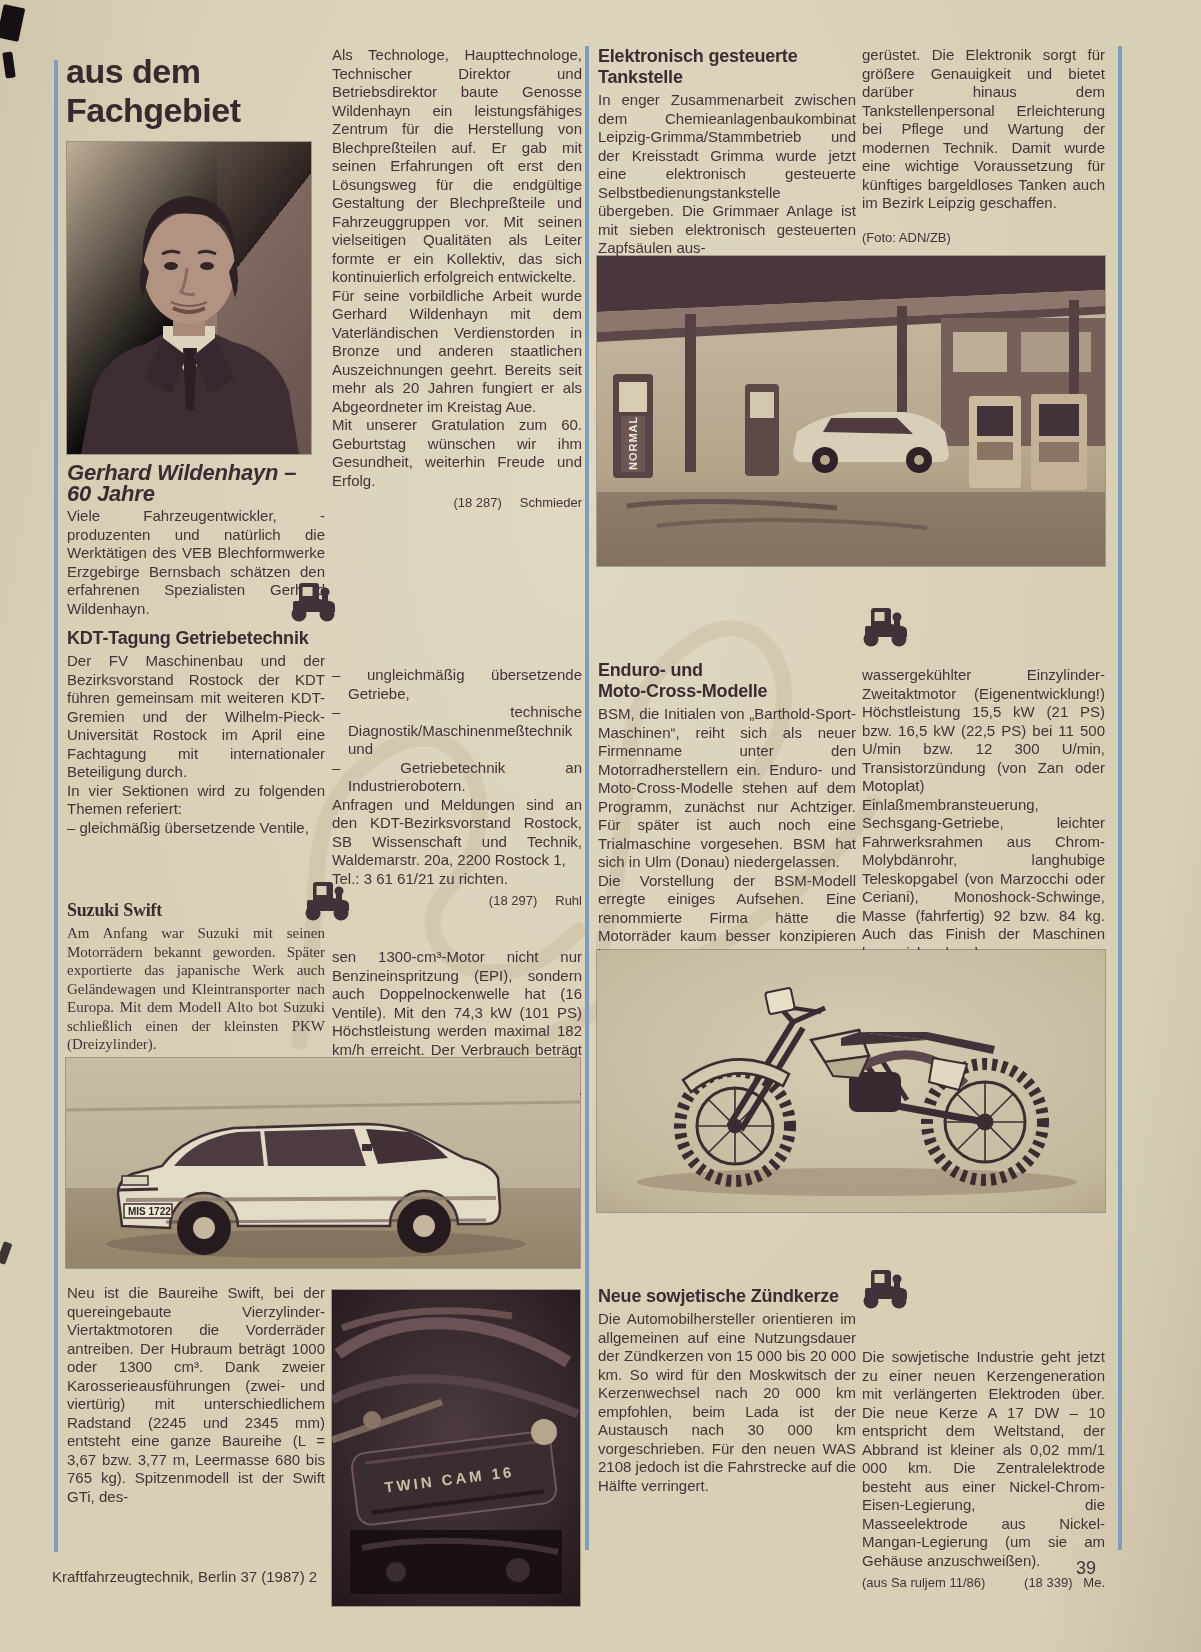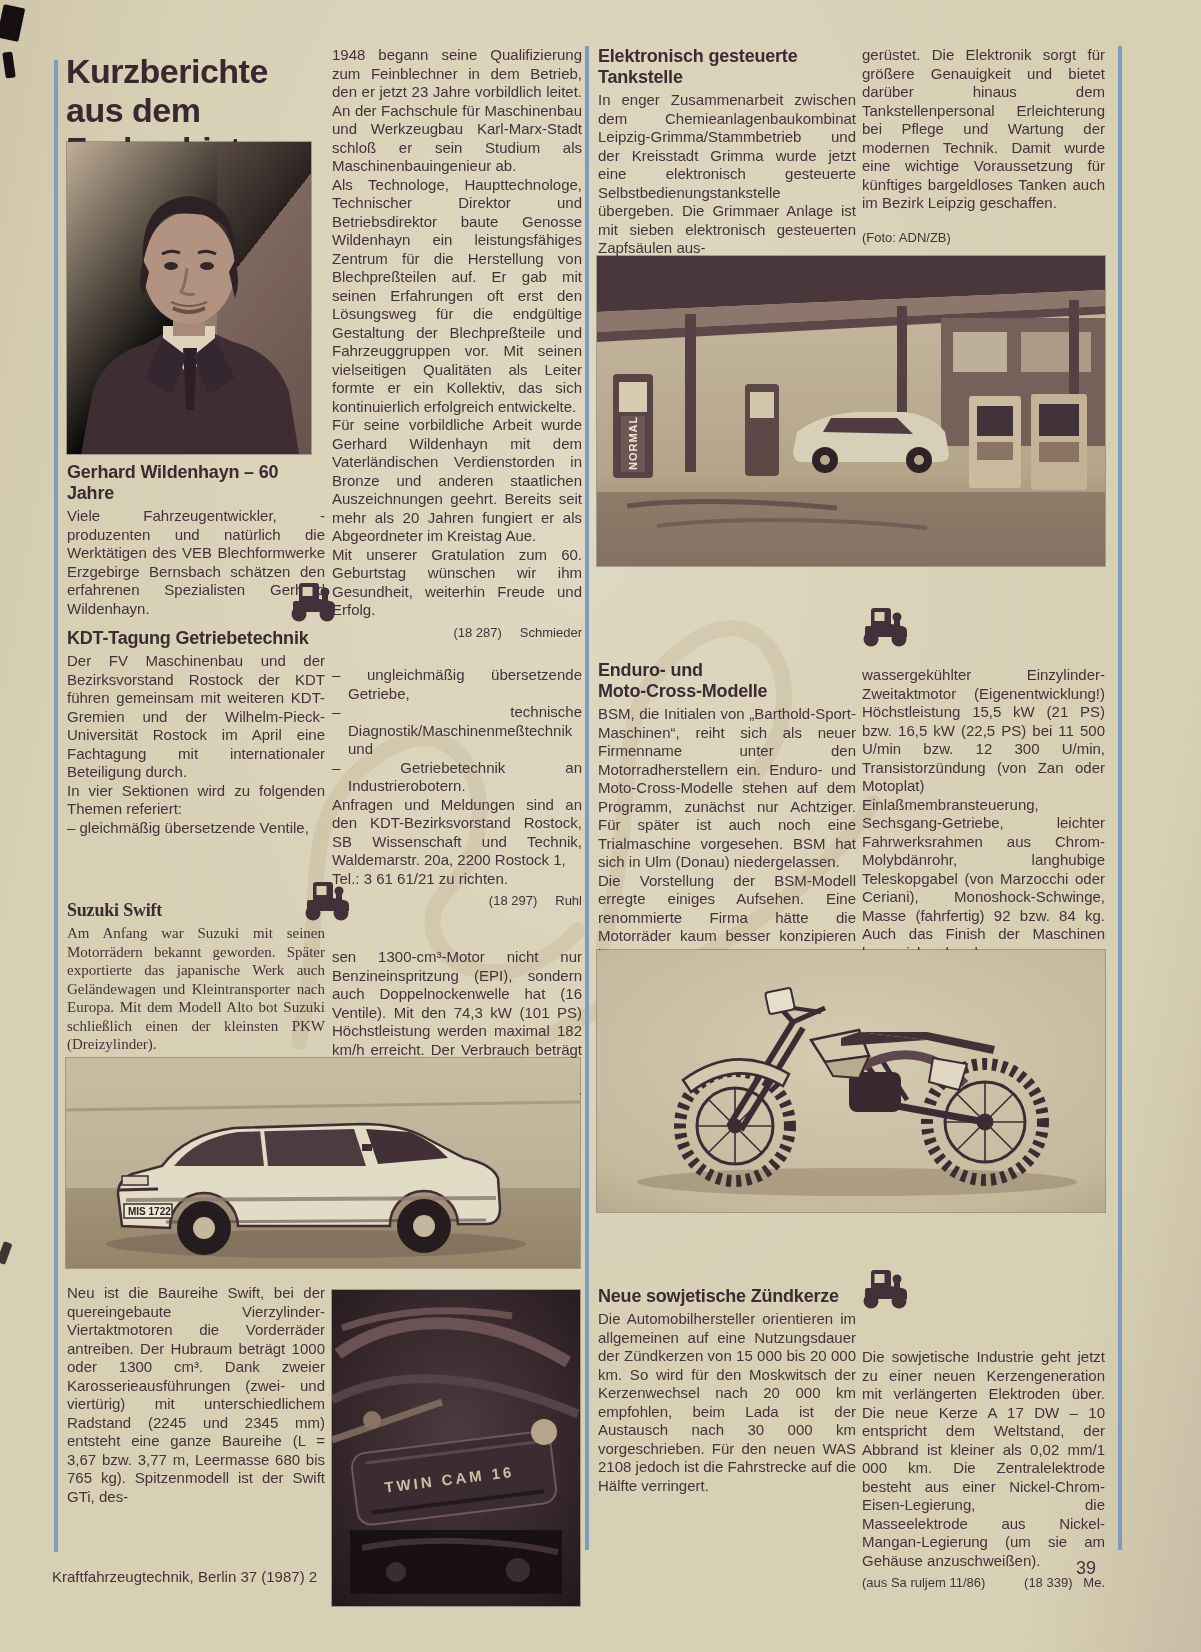--- a/index.html
+++ b/index.html
@@ -42,21 +42,20 @@
       <path d="M380,520 C470,380 450,290 560,260 C650,238 660,360 570,410"></path>
       <path d="M120,640 C300,560 520,600 680,470"></path>
     </g>
   </svg>
 
   <div class="rule" style="left:54px;top:60px;height:1492px;"></div>
   <div class="rule" style="left:585px;top:46px;height:1504px;"></div>
   <div class="rule" style="left:1118px;top:46px;height:1504px;"></div>
 
   <div class="masthead" style="left:66px;top:52px;width:280px;">
-    <span style="display:block;">Kurzberichte</span>
     <span style="display:block;">aus dem Fachgebiet</span>
   </div>
 
   <div class="photo" style="left:67px;top:142px;">
     <svg width="244" height="312" viewBox="0 0 244 312">
       <defs>
         <linearGradient id="pbg" x1="0" y1="0" x2="1" y2="1">
           <stop offset="0" stop-color="#c1ae98"></stop>
             <stop offset=".55" stop-color="#96constant"></stop>
           <stop offset=".55" stop-color="#967f72"></stop>
@@ -87,26 +86,25 @@
       <ellipse cx="140" cy="124" rx="7" ry="4" fill="#33262b"></ellipse>
       <path d="M95,112 Q104,107 113,111" stroke="#33262b" stroke-width="3" fill="none"></path>
       <path d="M131,111 Q140,107 149,112" stroke="#33262b" stroke-width="3" fill="none"></path>
       <path d="M120,126 Q118,144 114,150 Q120,154 128,152" stroke="#8a6c5e" stroke-width="3" fill="none"></path>
       <path d="M106,166 Q122,174 138,166" stroke="#6e4f46" stroke-width="4" fill="none"></path>
       <path d="M104,160 Q122,168 140,160" stroke="#33262b" stroke-width="2" fill="none" opacity=".5"></path>
     </svg>
   </div>
 
   <div class="block" style="left:67px;top:462px;width:258px;">
-    <div class="head" style="font-size:18px;">Gerhard Wildenhayn – 60 Jahre</div>
+    <div class="head" style="font-size:22px;font-style:italic;">Gerhard Wildenhayn – 60 Jahre</div>
     <p>Viele Fahrzeugentwickler, -produzenten und natürlich die Werktätigen des VEB Blechformwerke Erzgebirge Bernsbach schätzen den erfahrenen Spezialisten Gerhard Wildenhayn.</p>
   </div>
 
   <div class="block" style="left:332px;top:46px;width:250px;">
-    <p>1948 begann seine Qualifizierung zum Feinblechner in dem Betrieb, den er jetzt 23 Jahre vorbildlich leitet. An der Fachschule für Maschinenbau und Werkzeugbau Karl-Marx-Stadt schloß er sein Studium als Maschinenbauingenieur ab.</p>
     <p>Als Technologe, Haupttechnologe, Technischer Direktor und Betriebsdirektor baute Genosse Wildenhayn ein leistungsfähiges Zentrum für die Herstellung von Blechpreßteilen auf. Er gab mit seinen Erfahrungen oft erst den Lösungsweg für die endgültige Gestaltung der Blechpreßteile und Fahrzeuggruppen vor. Mit seinen vielseitigen Qualitäten als Leiter formte er ein Kollektiv, das sich kontinuierlich erfolgreich entwickelte.</p>
     <p>Für seine vorbildliche Arbeit wurde Gerhard Wildenhayn mit dem Vaterländischen Verdienstorden in Bronze und anderen staatlichen Auszeichnungen geehrt. Bereits seit mehr als 20 Jahren fungiert er als Abgeordneter im Kreistag Aue.</p>
     <p>Mit unserer Gratulation zum 60. Geburtstag wünschen wir ihm Gesundheit, weiterhin Freude und Erfolg.</p>
     <div class="credit">
       <span>(18 287)</span>
       <span>Schmieder</span>
     </div>
   </div>
 
   <div class="block" style="left:598px;top:46px;width:258px;">

